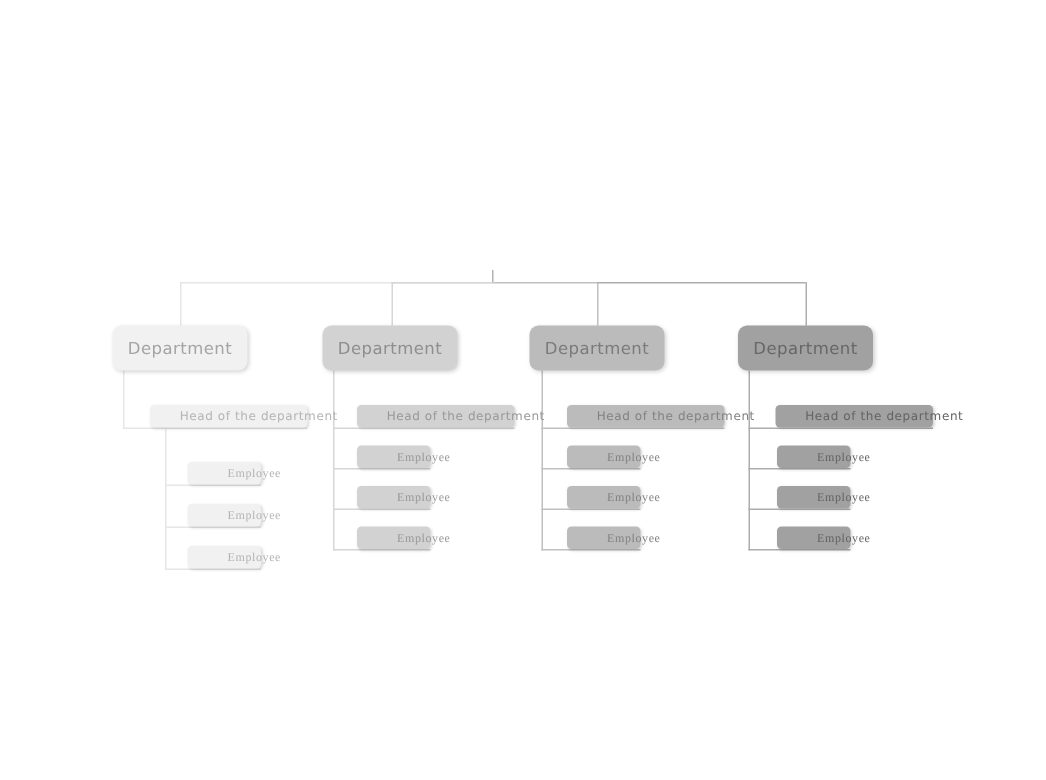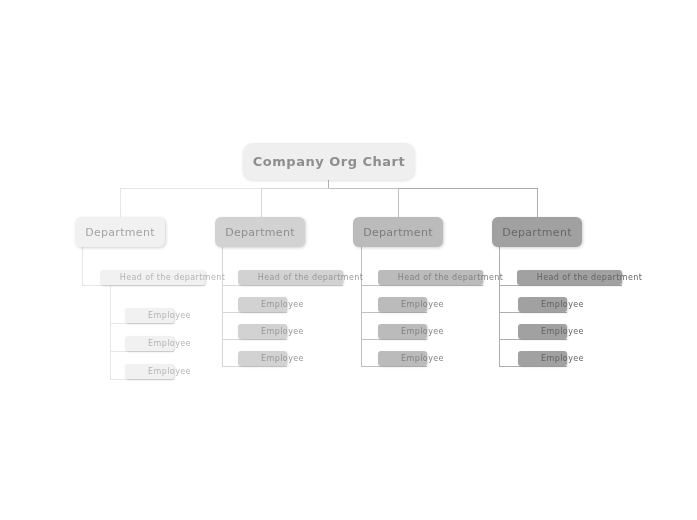--- a/index.html
+++ b/index.html
@@ -29,21 +29,21 @@
     box-shadow:1px 1px 3px rgba(0,0,0,.18);
   }
   .small-node{
     height:15px;
     border-radius:3px;
     font-size:8px;letter-spacing:.4px;
     box-shadow:1px 1px 2px rgba(0,0,0,.15);
     padding-left:40px;
   }
   .head-node{width:105px;top:270px;}
-  .emp-node{width:49px;}
+  .emp-node{width:49px;font-family:Liberation Serif, serif;}
   .line{position:absolute;}
   .vline{width:1px;}
   .hline{height:1px;}
 </style>
 </head>
 <body>
 
 <div id="canvas">
 
   <div class="line vline" style="left: 328px; top: 180px; height: 9px; background: rgb(179, 179, 179);"></div>
@@ -78,23 +78,20 @@
   <div class="line hline" style="left: 361px; top: 312px; width: 66px; background: rgb(192, 192, 192);"></div>
   <div class="line hline" style="left: 361px; top: 339px; width: 66px; background: rgb(192, 192, 192);"></div>
   <div class="line hline" style="left: 361px; top: 366px; width: 66px; background: rgb(192, 192, 192);"></div>
 
   <div class="line vline" style="left: 499px; top: 247px; height: 120px; background: rgb(173, 173, 173);"></div>
   <div class="line hline" style="left: 499px; top: 285px; width: 123px; background: rgb(173, 173, 173);"></div>
   <div class="line hline" style="left: 499px; top: 312px; width: 68px; background: rgb(173, 173, 173);"></div>
   <div class="line hline" style="left: 499px; top: 339px; width: 68px; background: rgb(173, 173, 173);"></div>
   <div class="line hline" style="left: 499px; top: 366px; width: 68px; background: rgb(173, 173, 173);"></div>
 
-  <div class="node root-node" style="background: rgb(239, 239, 239); color: rgb(142, 142, 142);">
-    <span>Company Org Chart</span>
-  </div>
 
   <div class="node dept-node" style="left: 75px; background: rgb(241, 241, 241); color: rgb(164, 164, 164);">
     <span>Department</span>
   </div>
   <div class="node small-node head-node" style="left: 100px; background: rgb(241, 241, 241); color: rgb(180, 180, 180);">
     <span>Head of the department</span>
   </div>
   <div class="node small-node emp-node" style="left: 125px; top: 308px; background: rgb(241, 241, 241); color: rgb(180, 180, 180);">
     <span>Employee</span>
   </div>

